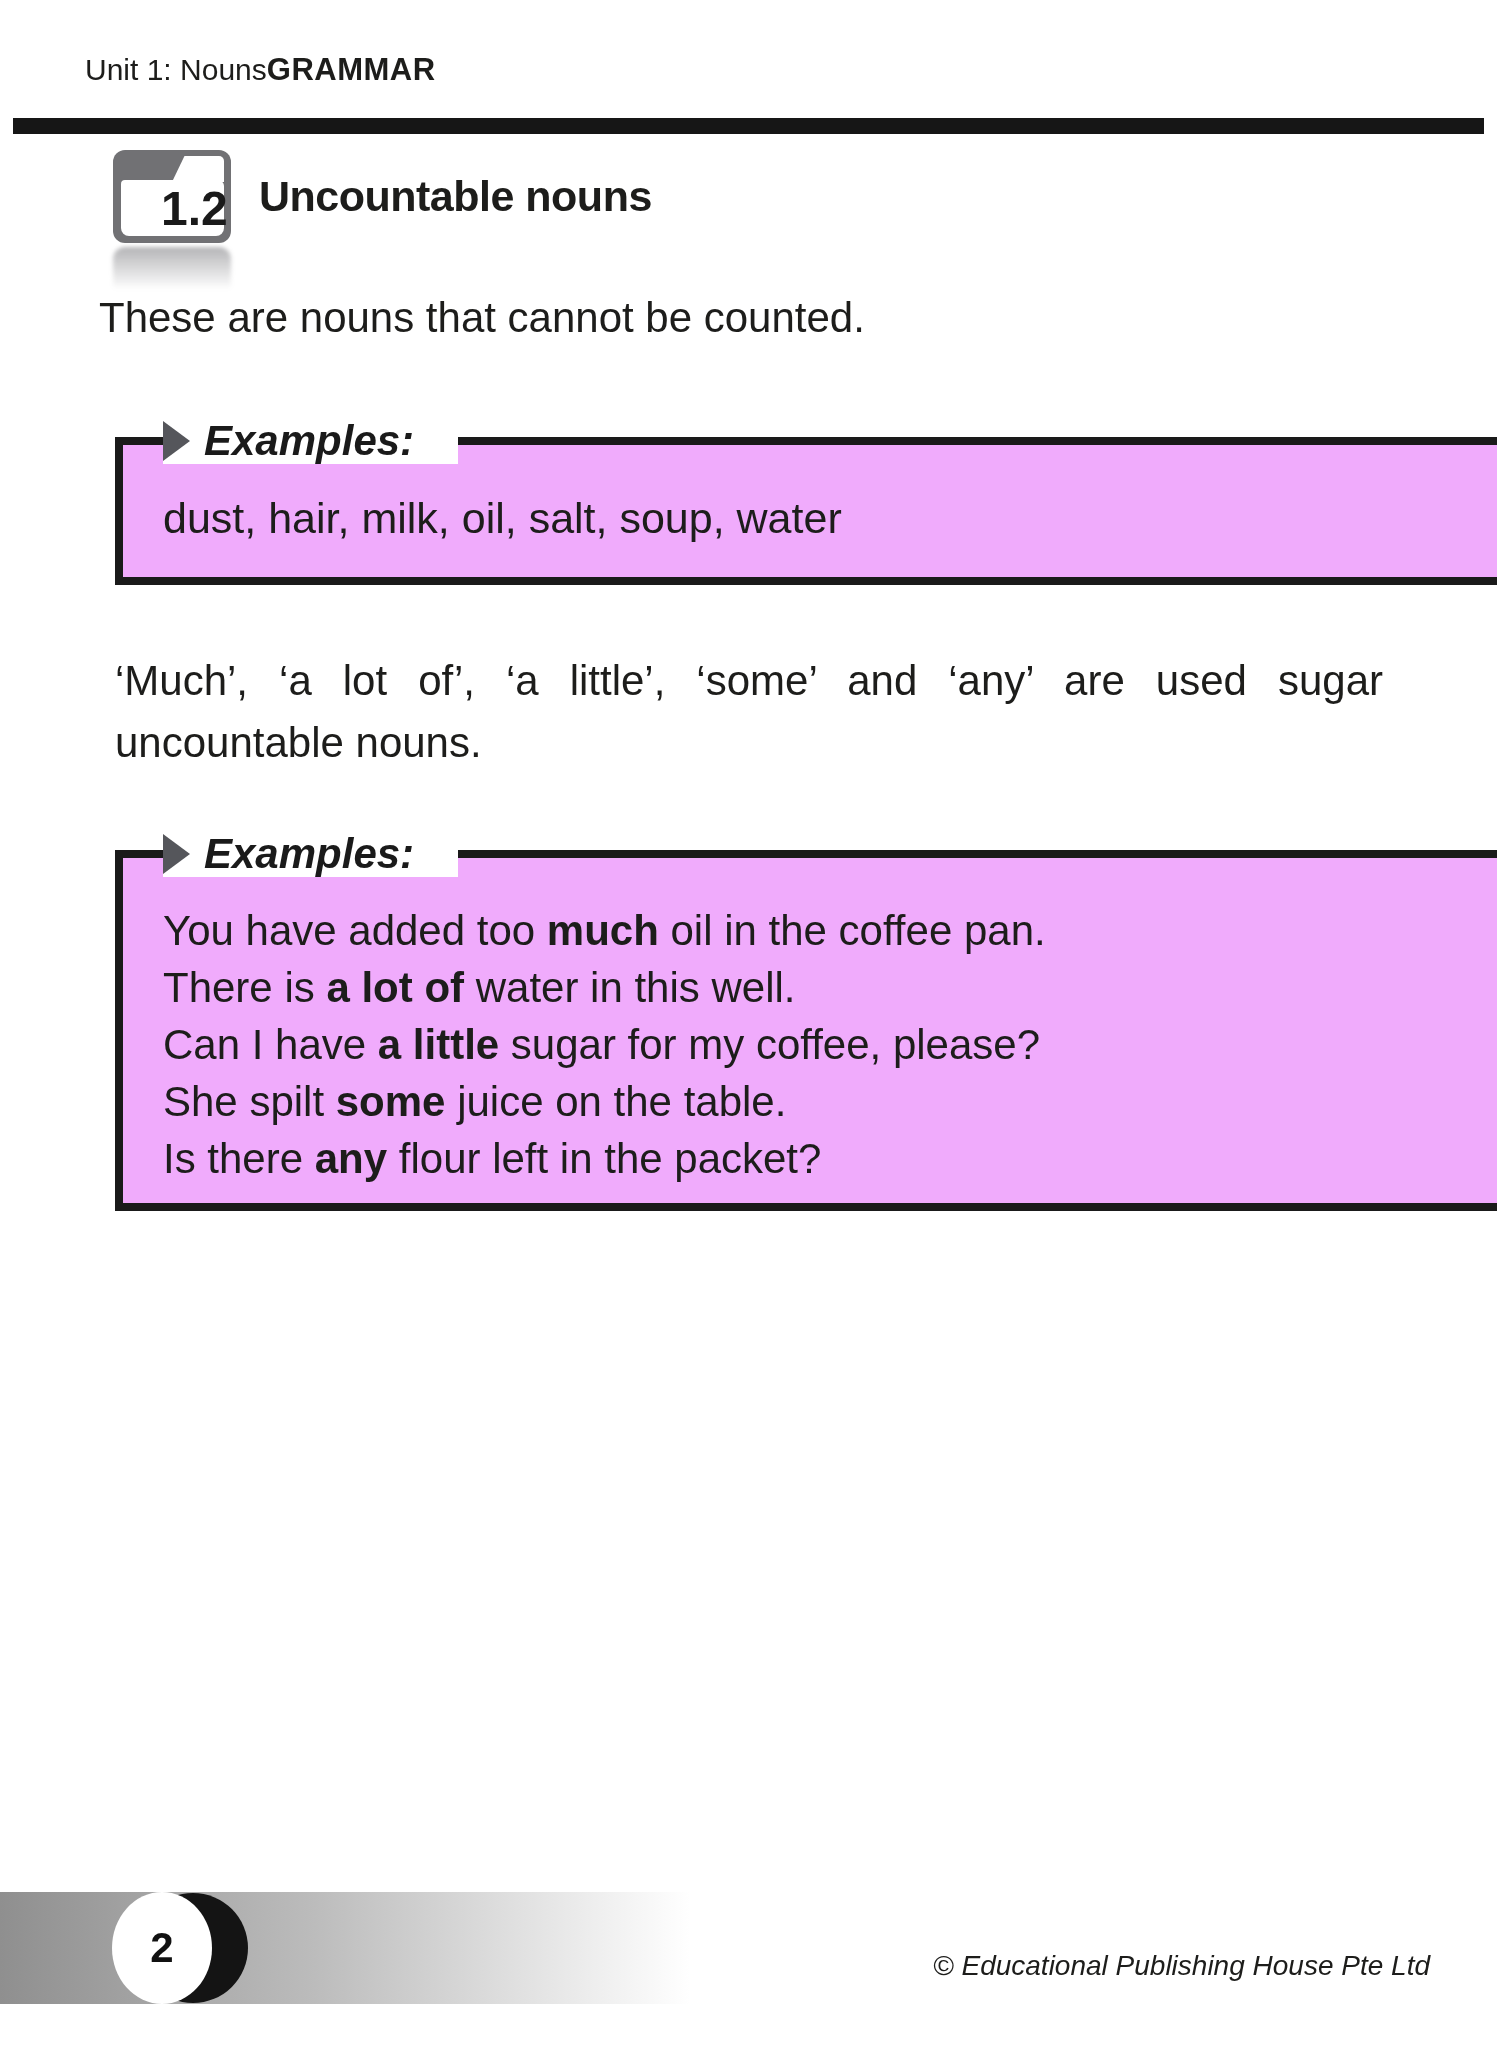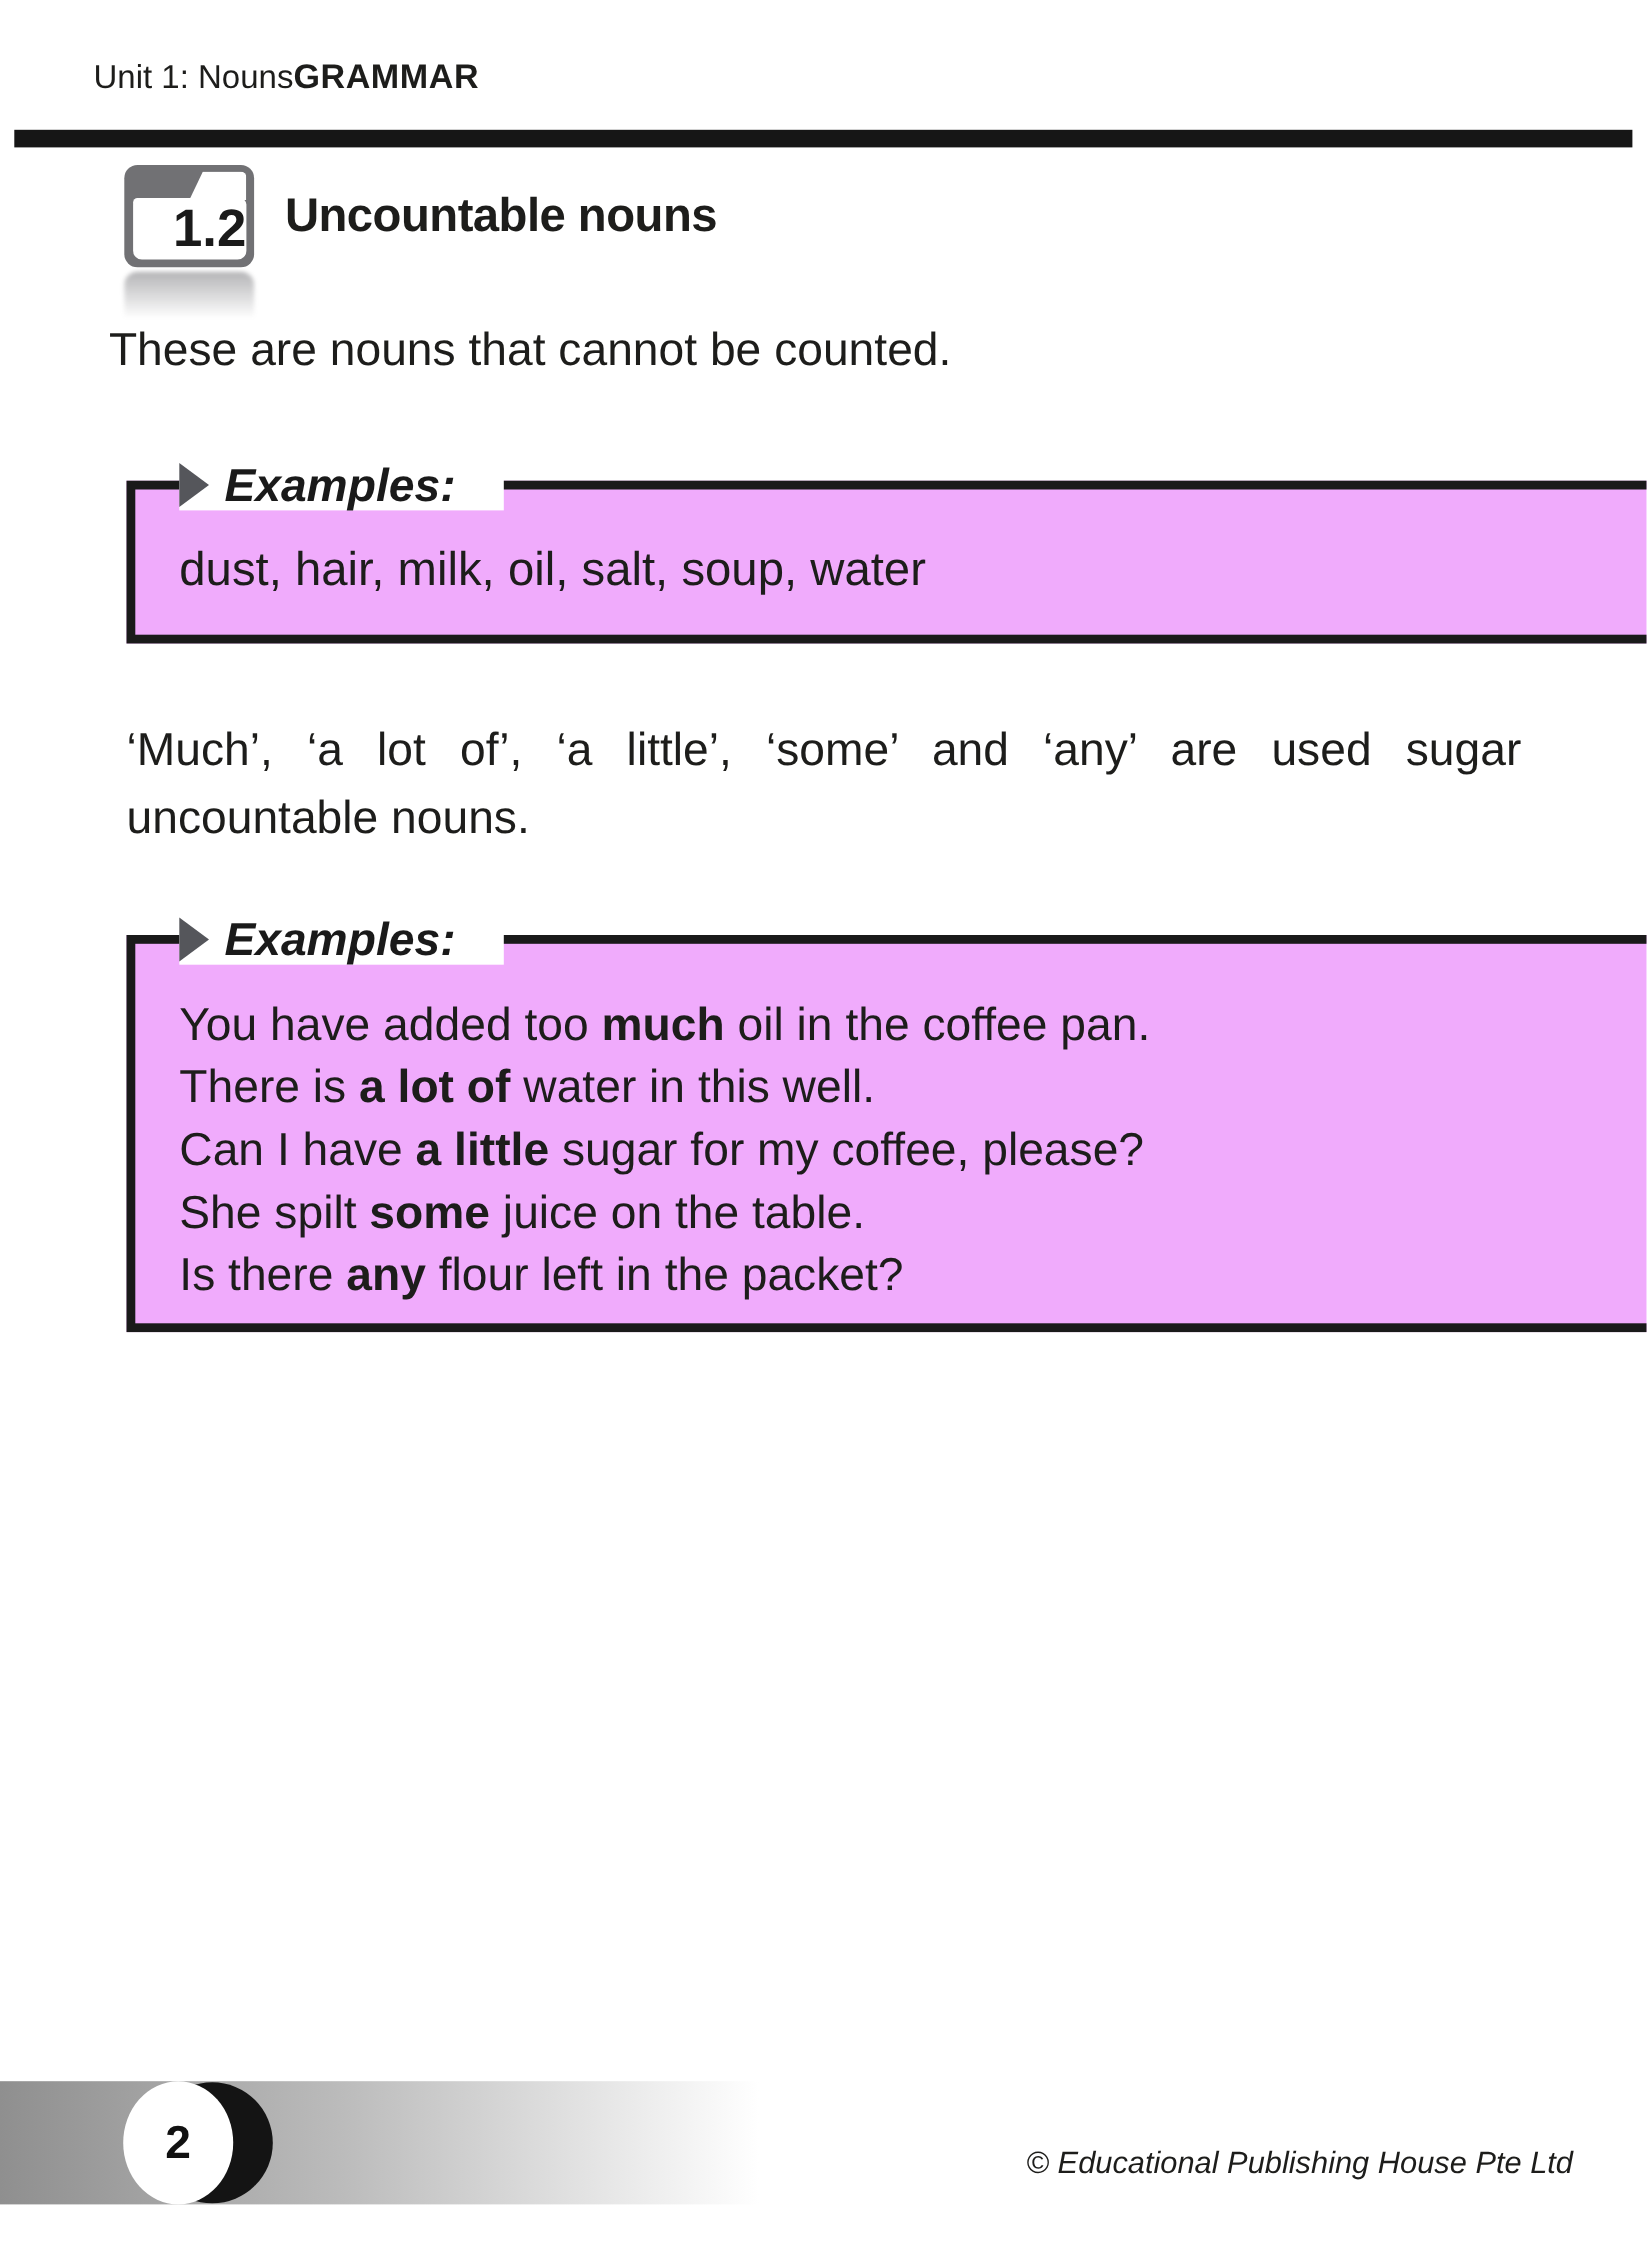--- a/index.html
+++ b/index.html
@@ -44,21 +44,21 @@
     position: absolute; top: 6px; right: 7px;
     width: 52px; height: 26px;
     background: #ffffff;
     clip-path: polygon(24% 0, 100% 0, 100% 100%, 0 100%);
     border-top-right-radius: 5px;
   }
   .folder-front {
     position: absolute; left: 8px; right: 7px; top: 30px; bottom: 7px;
     background: #ffffff;
     border-radius: 4px 6px 8px 8px;
-    display: flex; align-items: center; justify-content: flex-end;
+    display: flex; align-items: center; justify-content: flex-start; padding-left: 40px;
   }
   .folder-front span { font-size: 48px; font-weight: bold; color: #1a1a1a; }
   .folder-reflection {
     position: absolute; left: 0; top: 97px;
     width: 118px; height: 50px;
     border-radius: 12px;
     background: linear-gradient(to bottom, rgba(90,90,95,0.45), rgba(255,255,255,0) 85%);
     filter: blur(2px);
   }
   .section-title { margin: 0; font-size: 43px; font-weight: bold; letter-spacing: -0.5px; }

